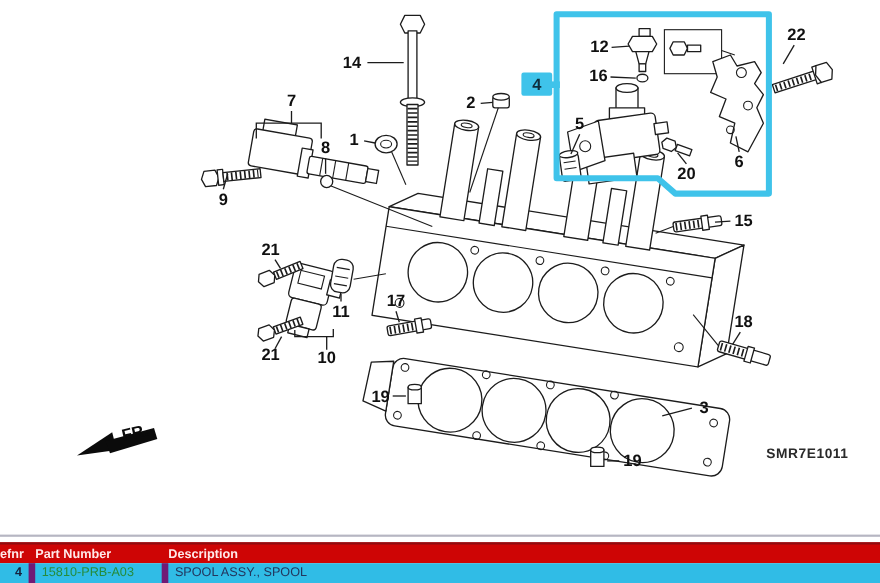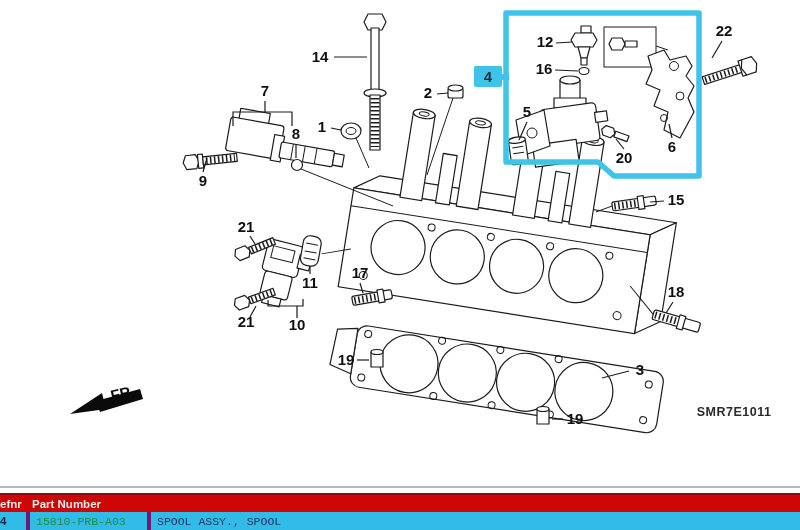--- a/index.html
+++ b/index.html
@@ -15,24 +15,24 @@
   .hl-tab{fill:var(--highlight);}
   .hl-num{font:bold 15px "Liberation Sans",sans-serif;fill:#0e2e3d;text-anchor:middle;cursor:pointer;}
   .fr-text{font:bold 15px "Liberation Sans",sans-serif;fill:#0b0b0b;}
   .code-text{font:bold 12.5px "Liberation Sans",sans-serif;fill:#2a2a2a;text-anchor:middle;letter-spacing:.5px;}
   .sep-line{position:absolute;top:486px;left:0;width:800px;height:2px;background:#b6b6c2;}
   .parts-table{position:absolute;top:493px;left:0;width:800px;font-size:11.5px;}
   .thead{display:flex;height:19px;box-sizing:border-box;background:var(--table_header_bg);
          border-top:2px solid var(--table_header_border);align-items:center;
          color:#ffe9e9;font-weight:bold;}
   .trow{display:flex;height:18px;background:var(--table_row_bg);align-items:center;color:#21355c;}
-  .c-ref{width:26px;box-sizing:border-box;padding-right:6px;flex:none;}
+  .c-ref{width:26px;box-sizing:border-box;text-align:right;padding-right:6px;flex:none;}
   .c-part{width:121px;box-sizing:border-box;padding-left:6px;flex:none;}
   .c-desc{flex:1;box-sizing:border-box;padding-left:6px;}
-  .trow .c-part,.trow .c-desc{border-left:4px solid #701a75;height:100%;display:flex;align-items:center;font-family:Liberation Mono, monospace;}
+  .trow .c-part,.trow .c-desc{border-left:6px solid #701a75;height:100%;display:flex;align-items:center;}
   .trow .c-part{color:var(--part_number_green);cursor:pointer;}
   .trow .c-desc{color:var(--description_text);}
   .trow .c-ref{font-weight:bold;color:#15233f;}
 </style>
 </head>
 <body>
 
 <div class="screen">
 
   <svg width="800" height="487" viewBox="0 0 800 487">
@@ -314,20 +314,21 @@
 
     <text class="code-text" x="734" y="416">SMR7E1011</text>
   </svg>
 
   <div class="sep-line"></div>
 
   <div class="parts-table">
     <div class="thead">
       <div class="c-ref">efnr</div>
       <div class="c-part">Part Number</div>
+      <div class="c-desc">Description</div>
     </div>
     <div class="trow">
       <div class="c-ref">4</div>
       <div class="c-part">15810-PRB-A03</div>
       <div class="c-desc">SPOOL ASSY., SPOOL</div>
     </div>
   </div>
 
 </div>
 

